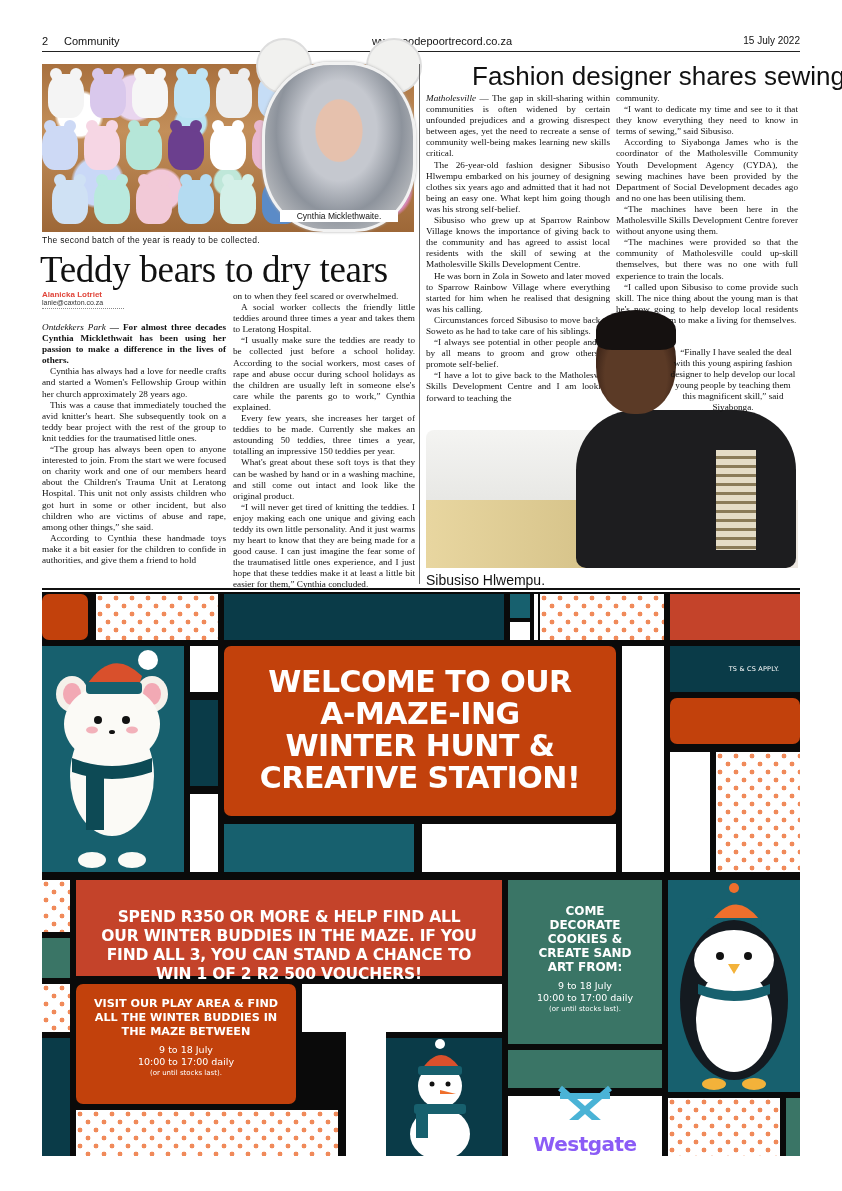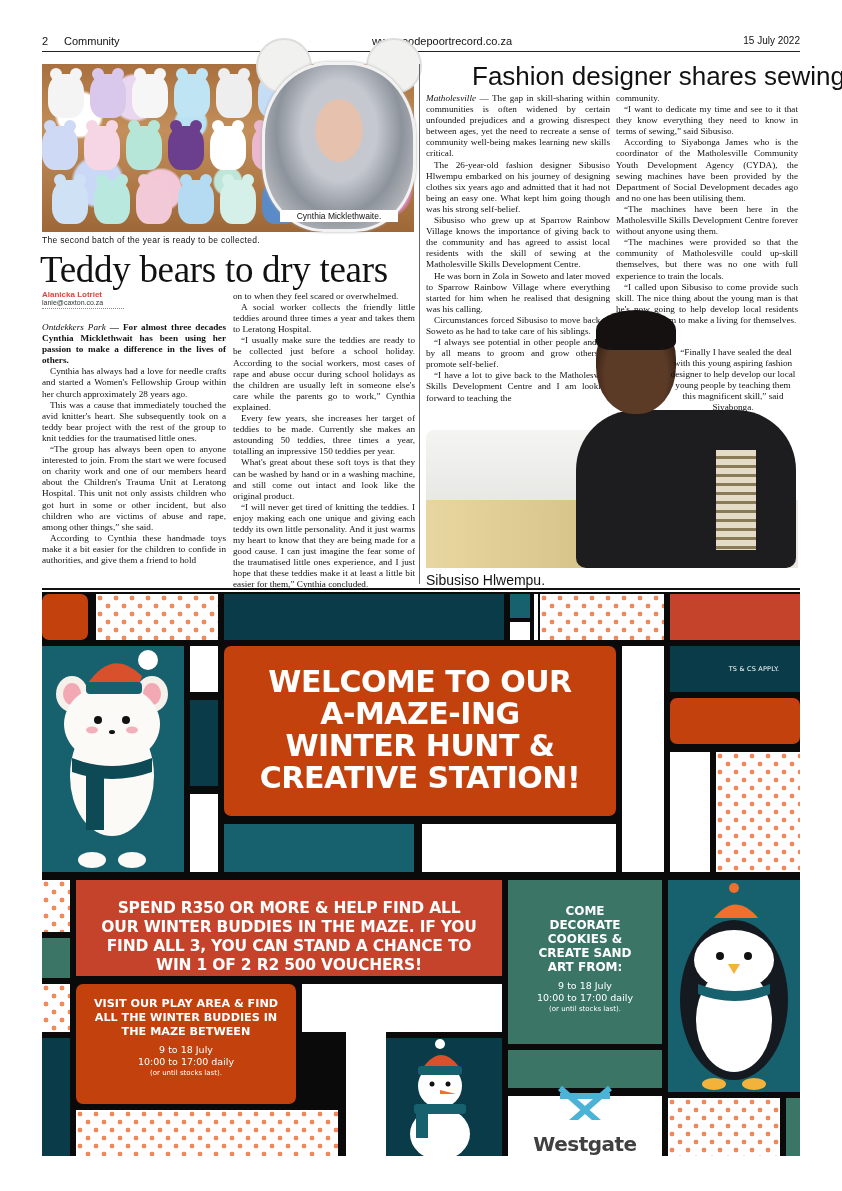--- a/index.html
+++ b/index.html
@@ -75,21 +75,21 @@
       radial-gradient(circle, #f08a5a 0 2.4px, transparent 2.6px);
     background-size: 16px 16px; background-position: 4px 4px, 12px 12px; }
 
   .welcome { font-family: "DejaVu Sans", sans-serif; font-weight: bold; color: #fff; text-align: center; font-size: 30px; line-height: 32px; letter-spacing: -0.5px; }
   .spend { font-family: "DejaVu Sans", sans-serif; color: #fff; text-align: center; font-size: 15.5px; line-height: 19px; font-weight: bold; letter-spacing: -0.2px; }
   .visit-title { font-family: "DejaVu Sans", sans-serif; color: #fff; text-align: center; font-size: 11.2px; line-height: 14px; font-weight: bold; }
   .small-line { font-family: "DejaVu Sans", sans-serif; color: #fff; text-align: center; font-size: 9.5px; line-height: 12px; }
   .tiny-line { font-family: "DejaVu Sans", sans-serif; color: #fff; text-align: center; font-size: 7px; line-height: 10px; }
   .come-title { font-family: "DejaVu Sans", sans-serif; color: #fff; text-align: center; font-size: 12px; line-height: 14px; font-weight: bold; }
   .ts { font-family: "DejaVu Sans", sans-serif; color: #fff; font-size: 6.5px; letter-spacing: 0.2px; text-align: center; }
-  .westgate-word { font-family: "DejaVu Sans", sans-serif; color: #404040; font-size: 20px; font-weight: bold; letter-spacing: -0.5px; text-align: center; }
+  .westgate-word { font-family: "DejaVu Sans", sans-serif; color: #8b5cf6; font-size: 20px; font-weight: bold; letter-spacing: -0.5px; text-align: center; }
 </style>
 </head>
 <body>
 
 <div class="header">
   <span class="pg">2</span>
   <span class="sec">Community</span>
   <span class="url">www.roodepoortrecord.co.za</span>
   <span class="date">15 July 2022</span>
 </div>
@@ -250,21 +250,21 @@
   <div class="blk orange" style="left:628px; top:106px; width:130px; height:46px;"></div>
   <div class="blk flakes" style="left:674px; top:160px; width:84px; height:120px;"></div>
   <div class="blk white" style="left:628px; top:160px; width:40px; height:120px;"></div>
 
   <div class="blk teal" style="left:182px; top:232px; width:190px; height:48px;"></div>
   <div class="blk white" style="left:380px; top:232px; width:194px; height:48px;"></div>
 
   <div class="blk flakes" style="left:0; top:288px; width:28px; height:52px;"></div>
   <div class="blk green" style="left:0; top:346px; width:28px; height:40px;"></div>
   <div class="blk flakes" style="left:0; top:392px; width:28px; height:48px;"></div>
-  <div class="blk rust" style="left:34px; top:288px; width:426px; height:96px; padding-top:19px;">
+  <div class="blk rust" style="left:34px; top:288px; width:426px; height:96px; padding-top:28px;">
     <div class="spend">SPEND R350 OR MORE &amp; HELP FIND ALL</div>
     <div class="spend">OUR WINTER BUDDIES IN THE MAZE. IF YOU</div>
     <div class="spend">FIND ALL 3, YOU CAN STAND A CHANCE TO</div>
     <div class="spend">WIN 1 OF 2 R2 500 VOUCHERS!</div>
   </div>
   <div class="blk green" style="left:466px; top:288px; width:154px; height:164px; padding-top:24px;">
     <div class="come-title">COME</div>
     <div class="come-title">DECORATE</div>
     <div class="come-title">COOKIES &amp;</div>
     <div class="come-title">CREATE SAND</div>

